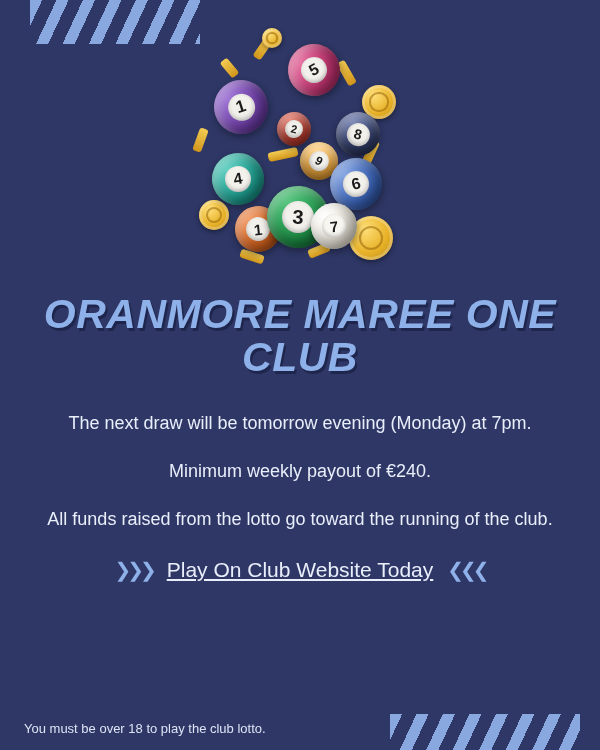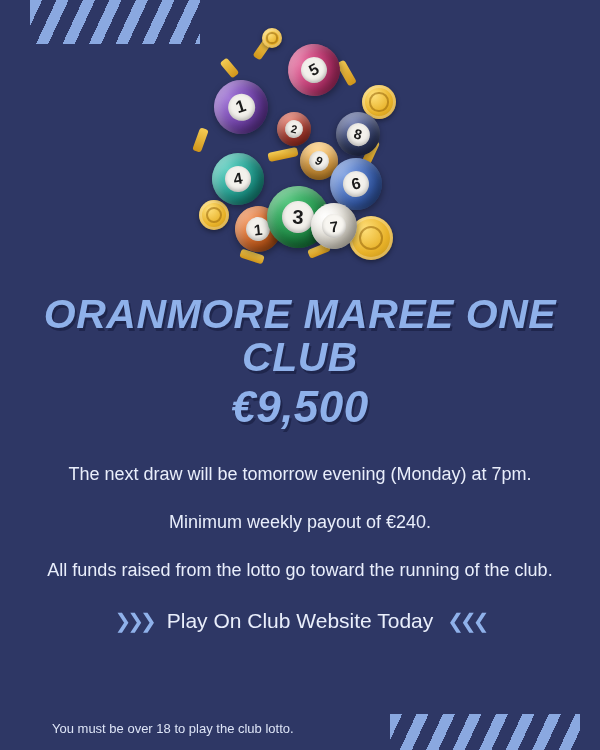--- a/index.html
+++ b/index.html
@@ -150,30 +150,30 @@
   }
   .chev {
     display: inline-flex;
     gap: 2px;
     color: #8fb1ea;
     font-size: 20px;
     letter-spacing: -4px;
   }
   .cta-text {
     white-space: nowrap;
+    text-decoration: underline;
   }
 
   
   .footnote {
     position: absolute;
     left: 24px;
     bottom: 14px;
     color: #dde4f6;
     font-size: 13px;
-    margin-left: 28px;
   }
 </style>
 </head>
 <body>
 
 <div class="poster">
 
   <div class="stripes stripes-top"></div>
   <div class="stripes stripes-bottom"></div>
 
@@ -230,21 +230,20 @@
     </div>
 
     <div class="ball" style="left:311px; top:203px; width:46px; height:46px; background:radial-gradient(circle at 34% 28%, #ffffff, #e7e2d6 60%, #b5ae9d 100%); transform:rotate(-8deg);">
       <span class="disc" style="width:24px;height:24px;font-size:15px;background:#f8f6f1;">7</span>
     </div>
 
   </div>
 
   <div class="headline">
     <div class="l1">ORANMORE MAREE ONE CLUB</div>
-    <div class="l3">€9,500</div>
   </div>
 
   <div class="body-copy">
     <p>The next draw will be tomorrow evening (Monday) at 7pm.</p>
     <p>Minimum weekly payout of €240.</p>
     <p>All funds raised from the lotto go toward the running of the club.</p>
   </div>
 
   <div class="cta">
     <span class="chev">❯❯❯</span>

